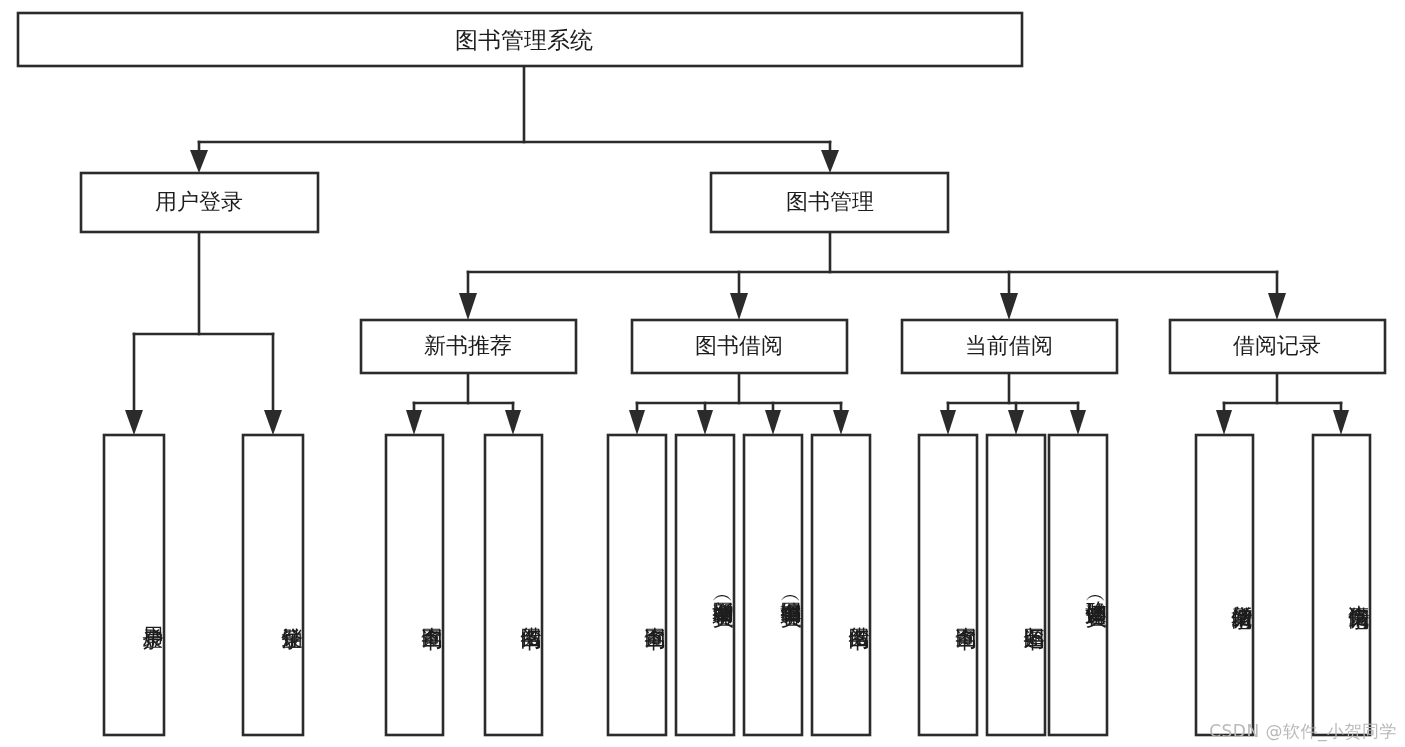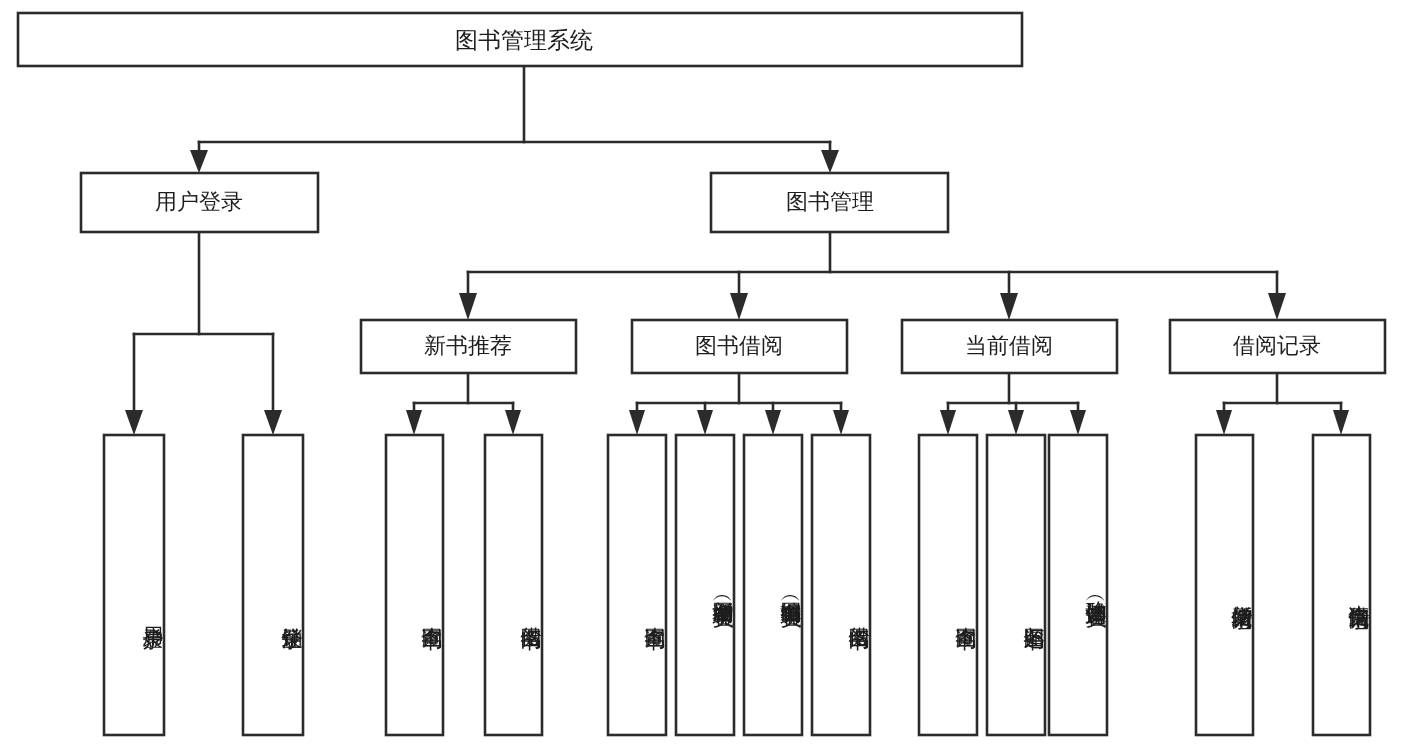--- a/index.html
+++ b/index.html
@@ -215,14 +215,15 @@
   <div class="vlabel" style="left:744px; top:443px; width:58px; height:290px;">编辑图书（管理员）</div>
   <div class="vlabel" style="left:812px; top:512px; width:58px; height:200px;">借阅图书</div>
 
   <div class="vlabel" style="left:919px; top:512px; width:58px; height:200px;">查询图书</div>
   <div class="vlabel" style="left:987px; top:512px; width:58px; height:200px;">归还图书</div>
   <div class="vlabel" style="left:1049px; top:443px; width:58px; height:290px;">确认归还（管理员）</div>
 
   <div class="vlabel" style="left:1196px; top:466px; width:57px; height:250px;">新增借阅记录</div>
   <div class="vlabel" style="left:1313px; top:466px; width:57px; height:250px;">查询借阅记录</div>
 
+  <div class="watermark">CSDN @软件_小贺同学</div>
 
 </div>
 
 </body></html>

